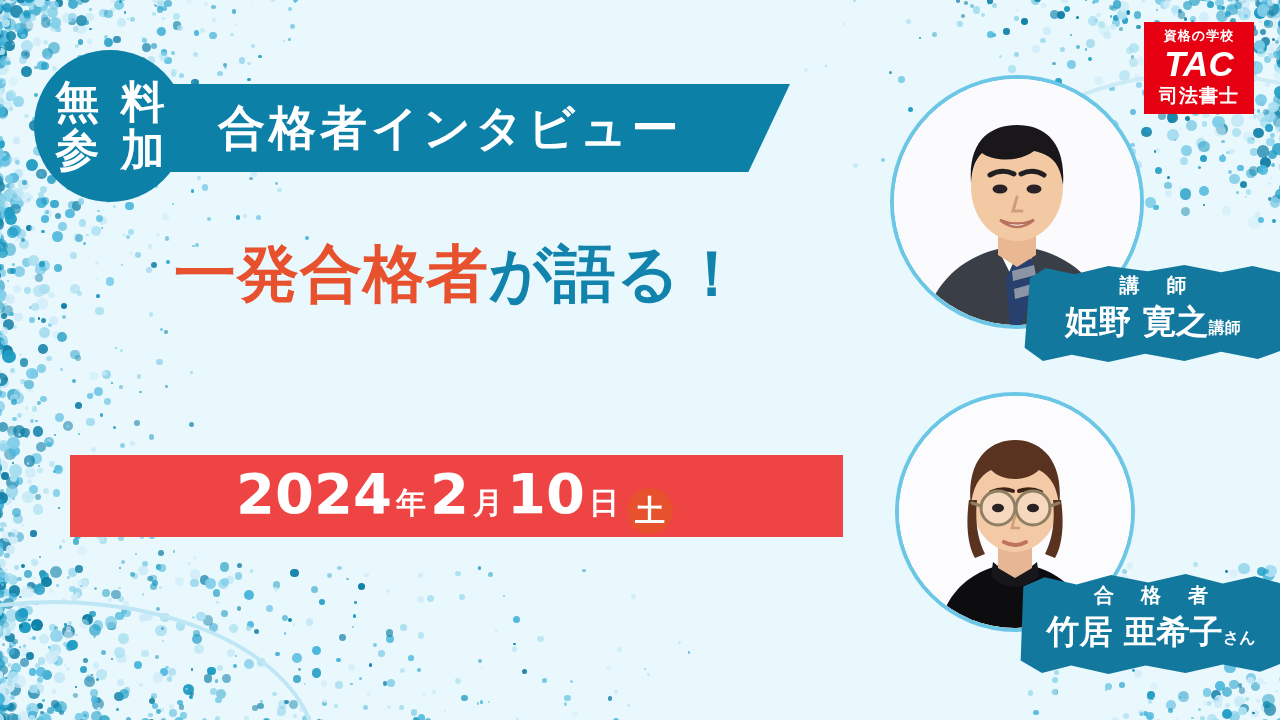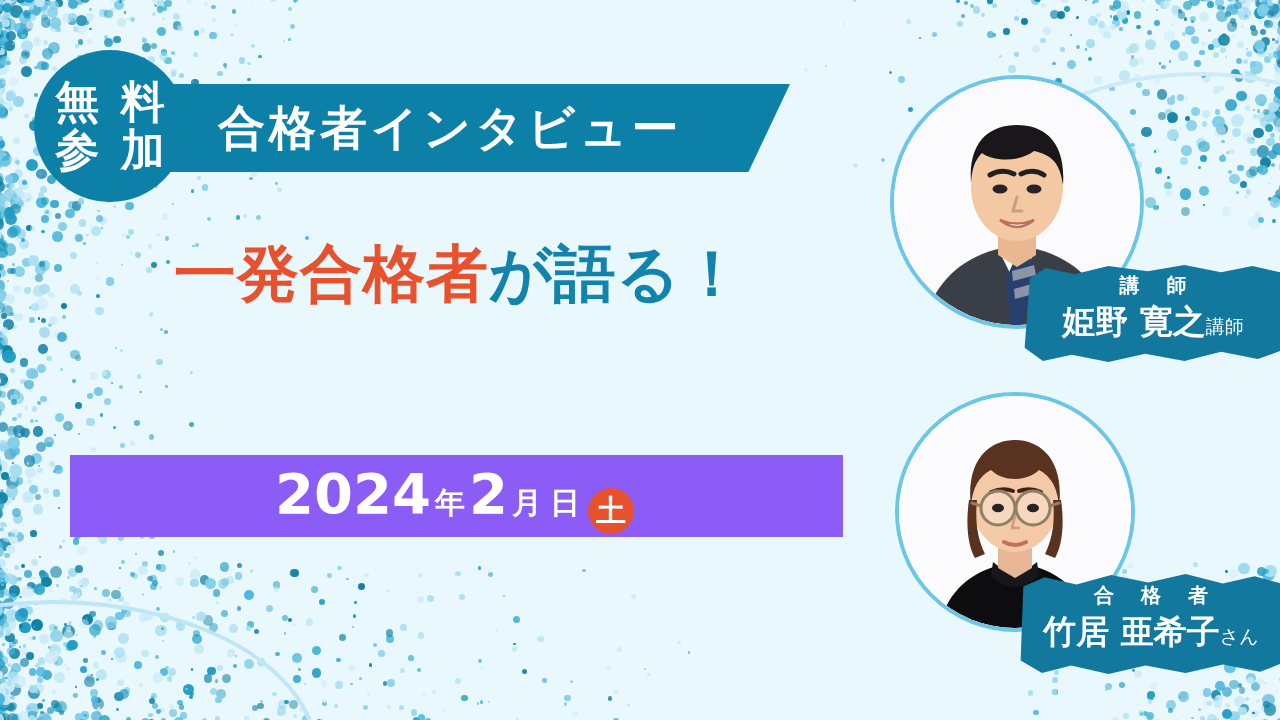--- a/index.html
+++ b/index.html
@@ -53,21 +53,21 @@
     font-family:"DejaVu Sans","Liberation Sans",sans-serif;
   }
   #headline .l1{text-align:center;padding-right:56px;}
   #headline .l2{text-align:center;}
   .c-orange{color:#e8512e;}
   .c-blue{color:#1283ad;}
 
   
   #date-bar{
     position:absolute;left:70px;top:455px;width:773px;height:82px;
-    background:#8b5cf6;z-index:5;
+    background:#ef4444;z-index:5;
     display:flex;align-items:center;justify-content:center;
   }
   #date-bar .dl{
     color:#fff;white-space:nowrap;display:flex;align-items:baseline;
     font-family:"DejaVu Sans","Liberation Sans",sans-serif;font-weight:700;
   }
   .d-big{font-size:56px;line-height:1;}
   .d-sm{font-size:30px;line-height:1;padding:0 4px;}
   .d-time{font-size:50px;line-height:1;padding-left:6px;letter-spacing:-1px;}
   .d-circle{
@@ -116,21 +116,21 @@
   .brush .role{
     position:absolute;left:0;right:0;top:10px;text-align:center;
     color:#fff;font-size:20px;letter-spacing:10px;text-indent:10px;font-weight:700;
     font-family:"DejaVu Sans","Liberation Sans",sans-serif;
   }
   .brush .pname{
     position:absolute;left:0;right:0;top:38px;text-align:center;
     color:#fff;font-size:33px;font-weight:700;white-space:nowrap;
     font-family:"DejaVu Sans","Liberation Sans",sans-serif;
   }
-  .brush .pname .suffix{font-size:19px;font-weight:400;}
+  .brush .pname .suffix{font-size:16px;font-weight:700;}
 
   
   .face svg{display:block;width:100%;height:100%;}
 </style>
 </head>
 <body>
 
 <div id="stage">
 
   <div class="dots" id="dots-topleft" style="left: -10px; top: -10px; width: 330px; height: 250px;">
@@ -1945,26 +1945,32 @@
       <span class="c-orange">一発合格者</span><span class="c-blue">が語る！</span>
     </div>
   </div>
 
   <div id="date-bar">
     <div class="dl">
       <span class="d-big">2024</span>
       <span class="d-sm">年</span>
       <span class="d-big">2</span>
       <span class="d-sm">月</span>
+      <span class="d-big">10</span>
       <span class="d-sm">日</span>
       <span class="d-circle">土</span>
     </div>
   </div>
 
 
+  <div id="tac-logo">
+    <div class="tl-top">資格の学校</div>
+    <div class="tl-mid">TAC</div>
+    <div class="tl-bot">司法書士</div>
+  </div>
 
   <div class="person">
     <div class="photo-ring" style="left:890px;top:75px;width:246px;height:246px;">
       <div class="photo-inner face">
         <svg viewBox="0 0 246 246" preserveAspectRatio="xMidYMid slice" aria-hidden="true">
           <rect x="0" y="0" width="246" height="246" fill="#fbfbfd"></rect>
 
           <path d="M30 246 C40 196 78 176 104 170 L142 170 C168 176 206 196 216 246 Z" fill="#3a3f47"></path>
           <path d="M104 170 L123 208 L142 170 L132 166 L114 166 Z" fill="#ffffff"></path>
           <path d="M120 182 L135 176 L143 196 L128 246 L116 246 L112 200 Z" fill="#27406e"></path>

